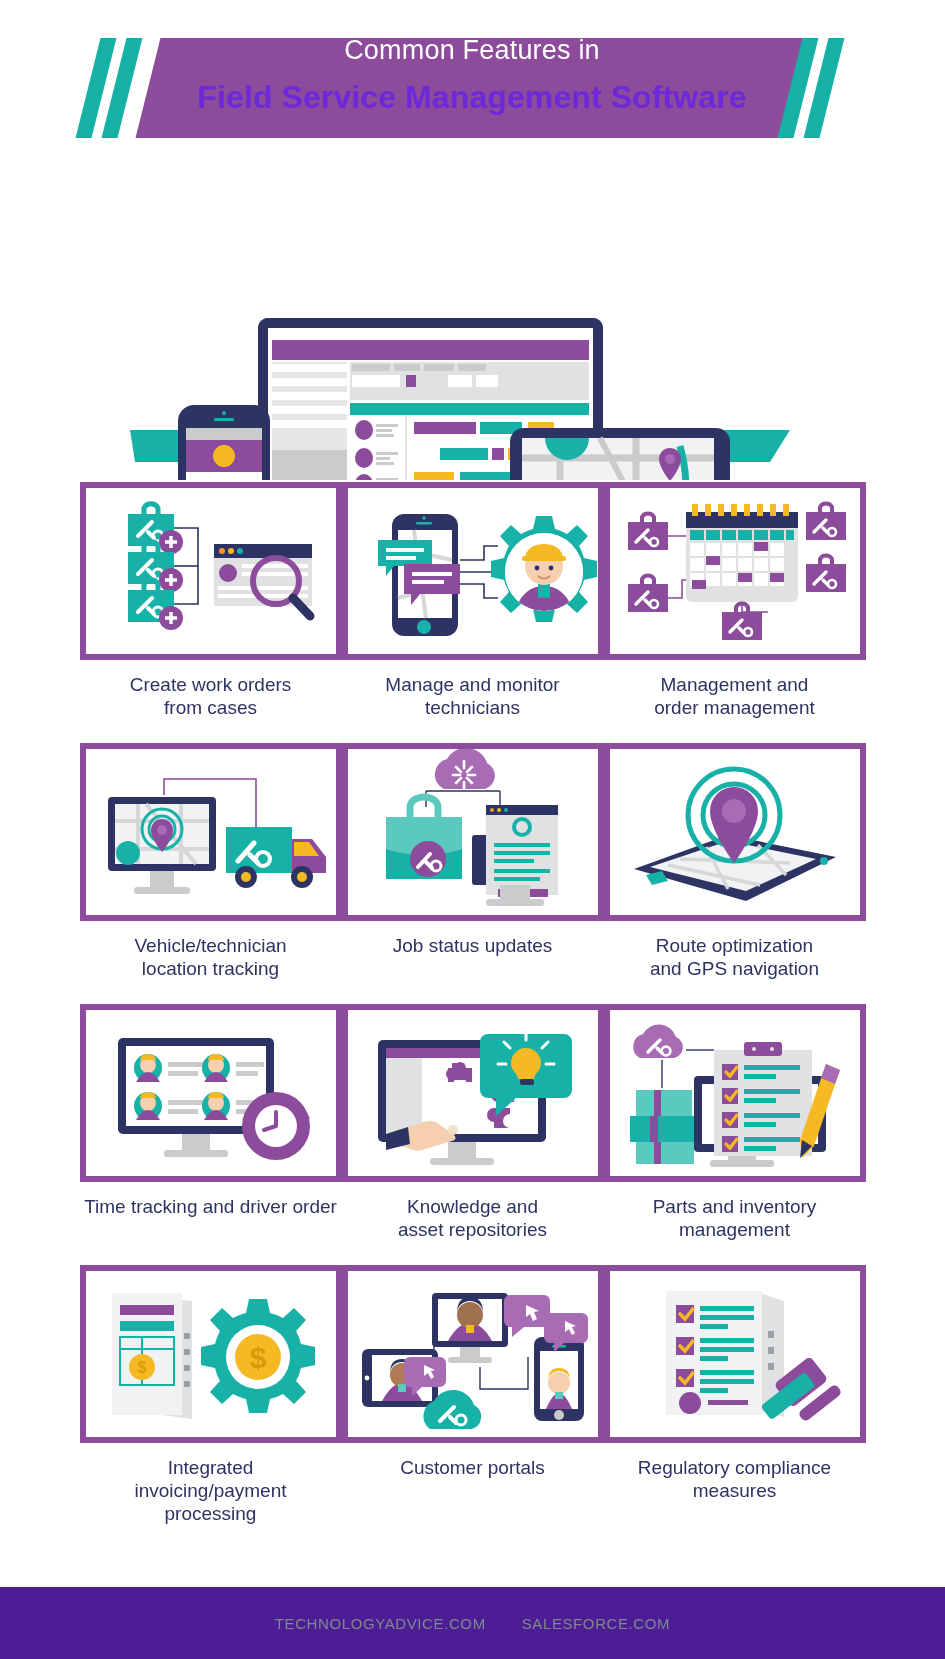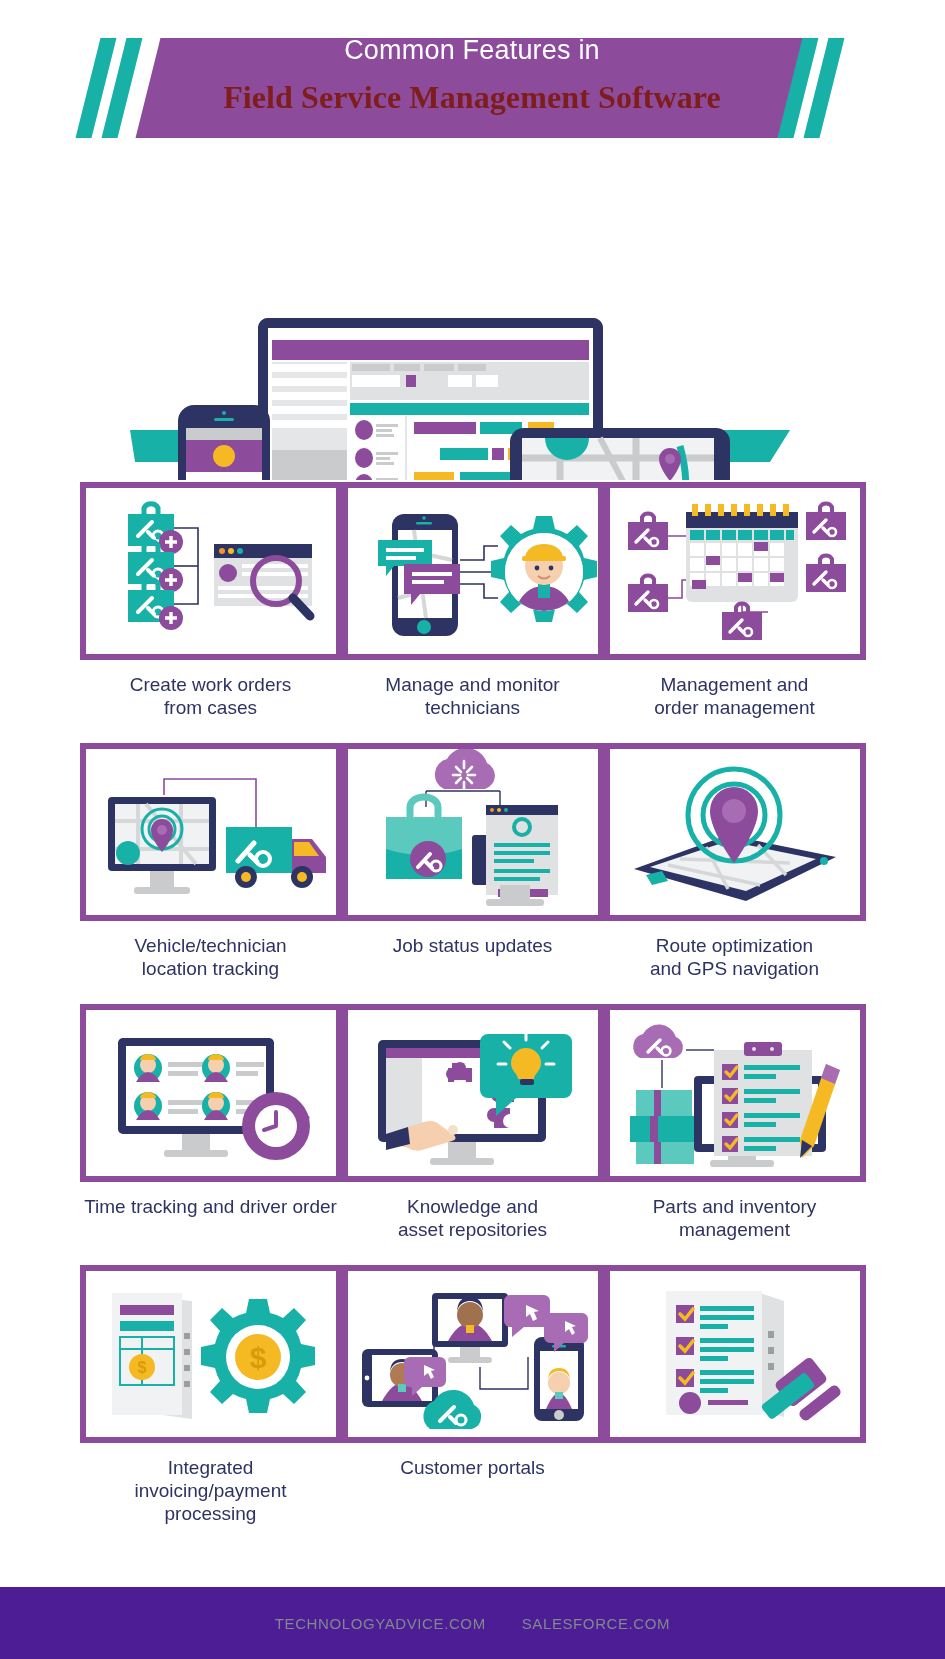--- a/index.html
+++ b/index.html
@@ -44,22 +44,22 @@
     display: flex; flex-direction: column;
     align-items: center; justify-content: center;
   }
   .title-small {
     font-family: "Liberation Sans Narrow", "Liberation Sans", sans-serif;
     font-size: 27px; color: #ffffff;
     font-weight: 300; letter-spacing: .2px;
     line-height: 1.15;
   }
   .title-big {
-    font-family: Liberation Serif, serif;
-    font-size: 32px; color: #7f1d1d;
+    font-family: Liberation Sans, sans-serif;
+    font-size: 32px; color: #6d28d9;
     font-weight: 700; letter-spacing: .1px;
     line-height: 1.2; margin-top: 12px;
   }
 
   
   .hero { position: absolute; left: 0; top: 150px; width: 945px; height: 330px; }
 
   
   .grid {
     position: absolute;
@@ -838,20 +838,22 @@
                 <rect x="158" y="92" width="6" height="7"></rect>
               </g>
             </g>
             <g>
               <rect x="168" y="96" width="46" height="30" rx="5" transform="rotate(-38 191 111)" fill="#8c4b9b"></rect>
               <rect x="150" y="116" width="56" height="18" rx="4" transform="rotate(-38 178 125)" fill="#17b1a8"></rect>
               <rect x="186" y="126" width="48" height="12" rx="5" transform="rotate(-38 210 132)" fill="#8c4b9b"></rect>
             </g>
           </svg>
         </div>
+        <div class="caption">Regulatory compliance
+measures</div>
       </div>
     </div>
   </div>
 
   <div class="footer">
     <span class="footer-link">TECHNOLOGYADVICE.COM</span>
     <span class="footer-link">SALESFORCE.COM</span>
   </div>
 
 </div>

